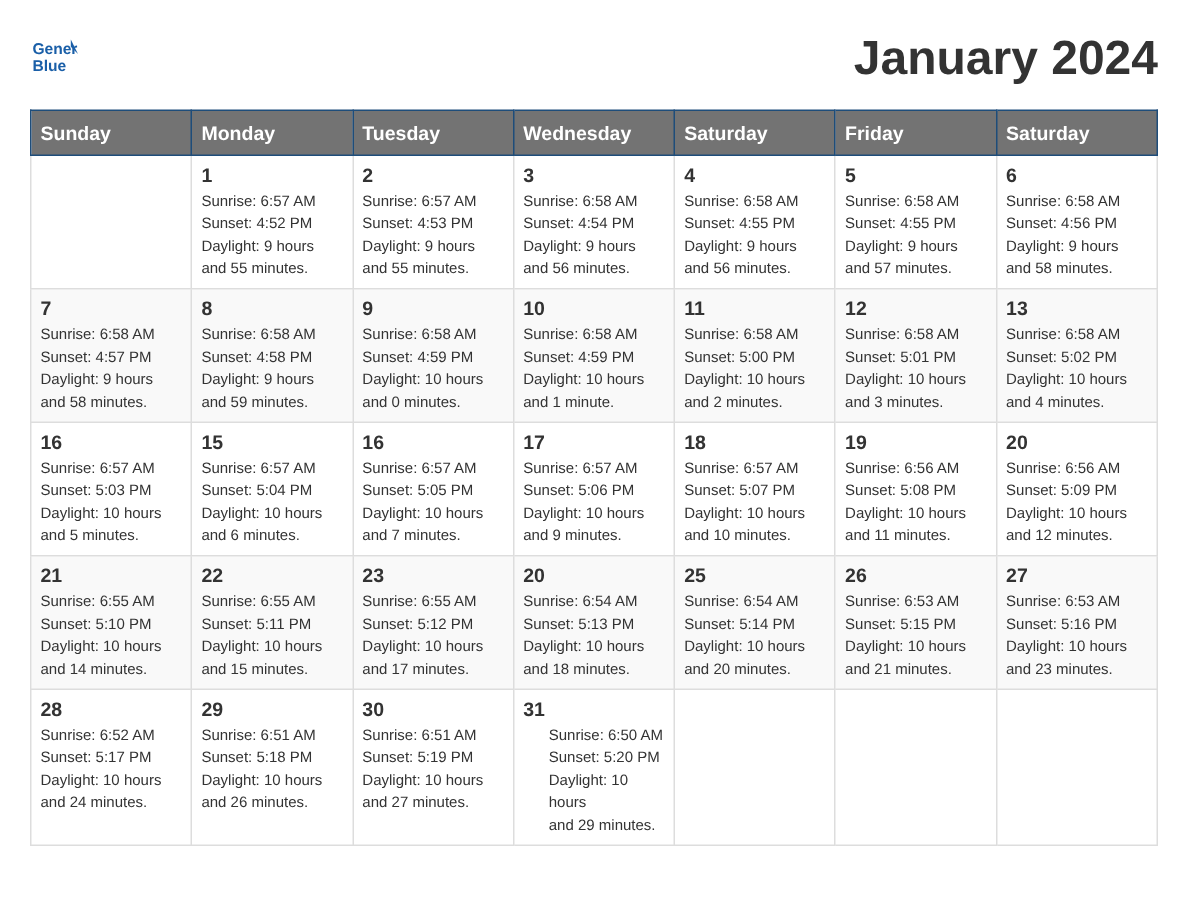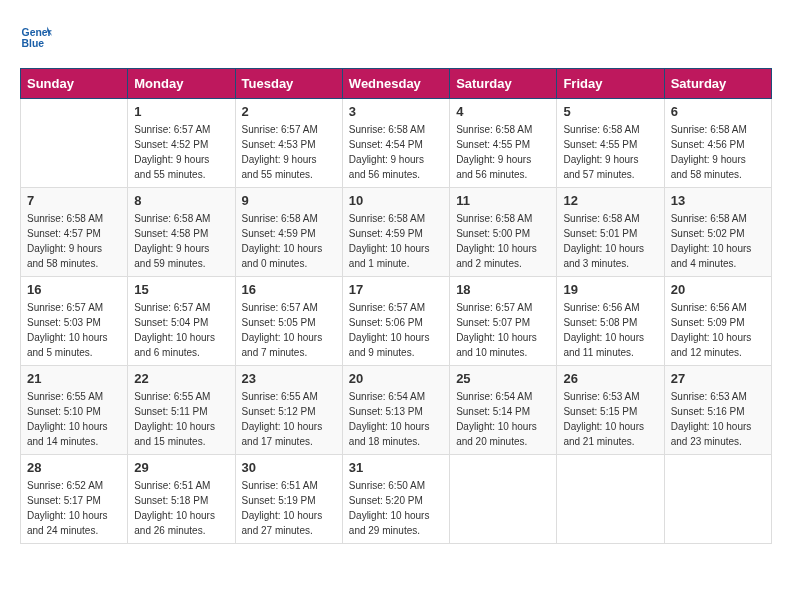--- a/index.html
+++ b/index.html
@@ -35,21 +35,21 @@
       font-size: 15px;
       font-weight: normal;
       color: #333;
     }
     table {
       width: 100%;
       border-collapse: collapse;
       font-size: 11px;
     }
     thead tr {
-      background-color: #be185d;
+      background-color: #737373;
       color: #fff;
     }
     thead th {
       padding: 7px 6px;
       text-align: left;
       font-size: 13px;
       font-weight: bold;
       border: 1px solid #1e4d7a;
     }
     tbody tr {
@@ -82,20 +82,21 @@
 
 <div class="header">
   <div class="logo">
     <svg class="logo-icon" viewBox="0 0 40 40">
       <text x="2" y="20" font-size="13" font-weight="bold" fill="#1a5fa8">General</text>
       <text x="2" y="34" font-size="13" font-weight="bold" fill="#1a5fa8">Blue</text>
       <polygon points="34,8 40,20 34,14" fill="#1a5fa8"></polygon>
     </svg>
   </div>
   <div class="title-block">
+    <h1>January 2024</h1>
   </div>
 </div>
 
 <table>
   <thead>
     <tr>
         <th>Sunday</th>
         <th>Monday</th>
         <th>Tuesday</th>
         <th>Wednesday</th>
@@ -320,21 +321,21 @@
         </td>
         <td>
           <span class="day-num">30</span>
           <div class="day-info" style="white-space: pre-line;">Sunrise: 6:51 AM
 Sunset: 5:19 PM
 Daylight: 10 hours
 and 27 minutes.</div>
         </td>
         <td>
           <span class="day-num">31</span>
-          <div class="day-info" style="white-space: pre-line;">Sunrise: 6:50 AM
+          <div class="day-info" style="white-space: pre-line; margin-left: 17px;">Sunrise: 6:50 AM
 Sunset: 5:20 PM
 Daylight: 10 hours
 and 29 minutes.</div>
         </td>
         <td></td>
         <td></td>
         <td></td>
       </tr>
     </tbody>
 </table>

